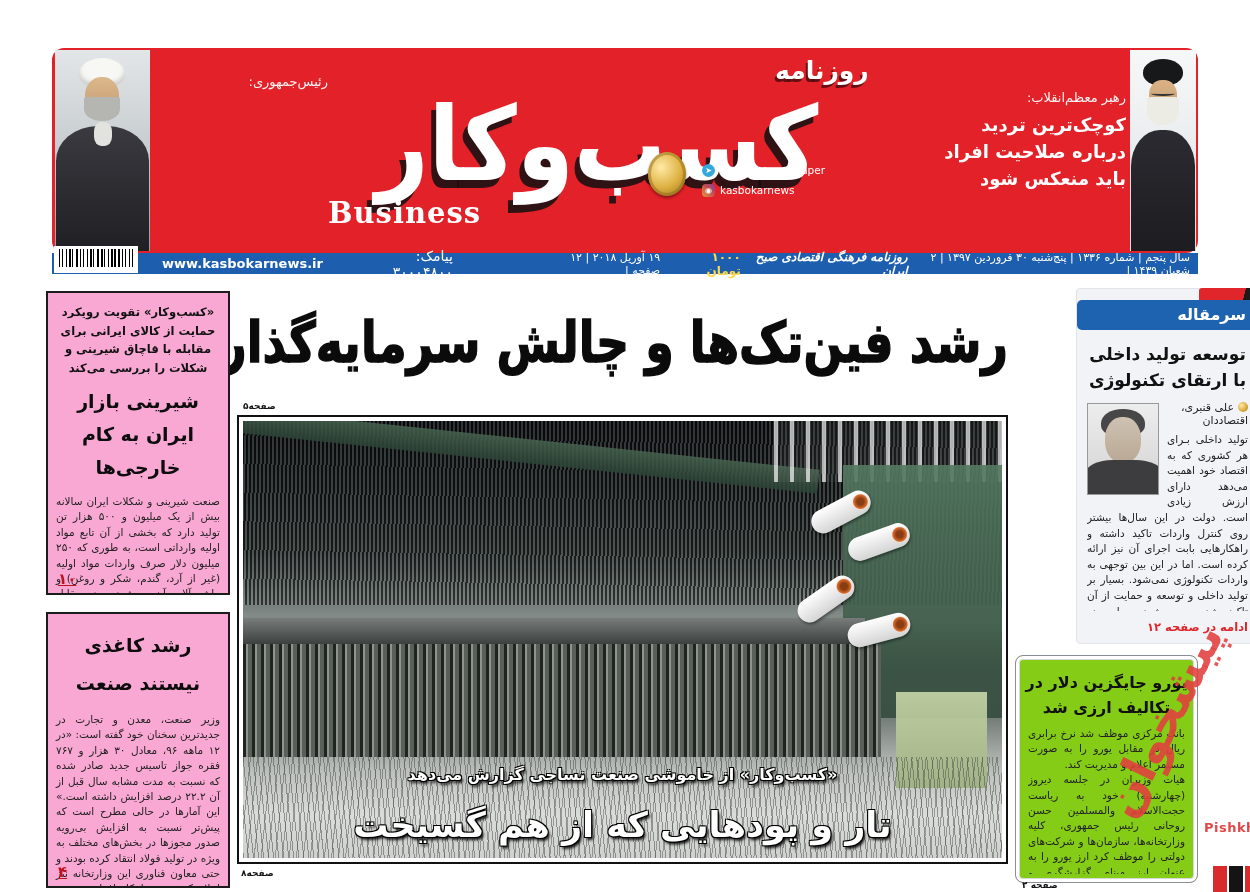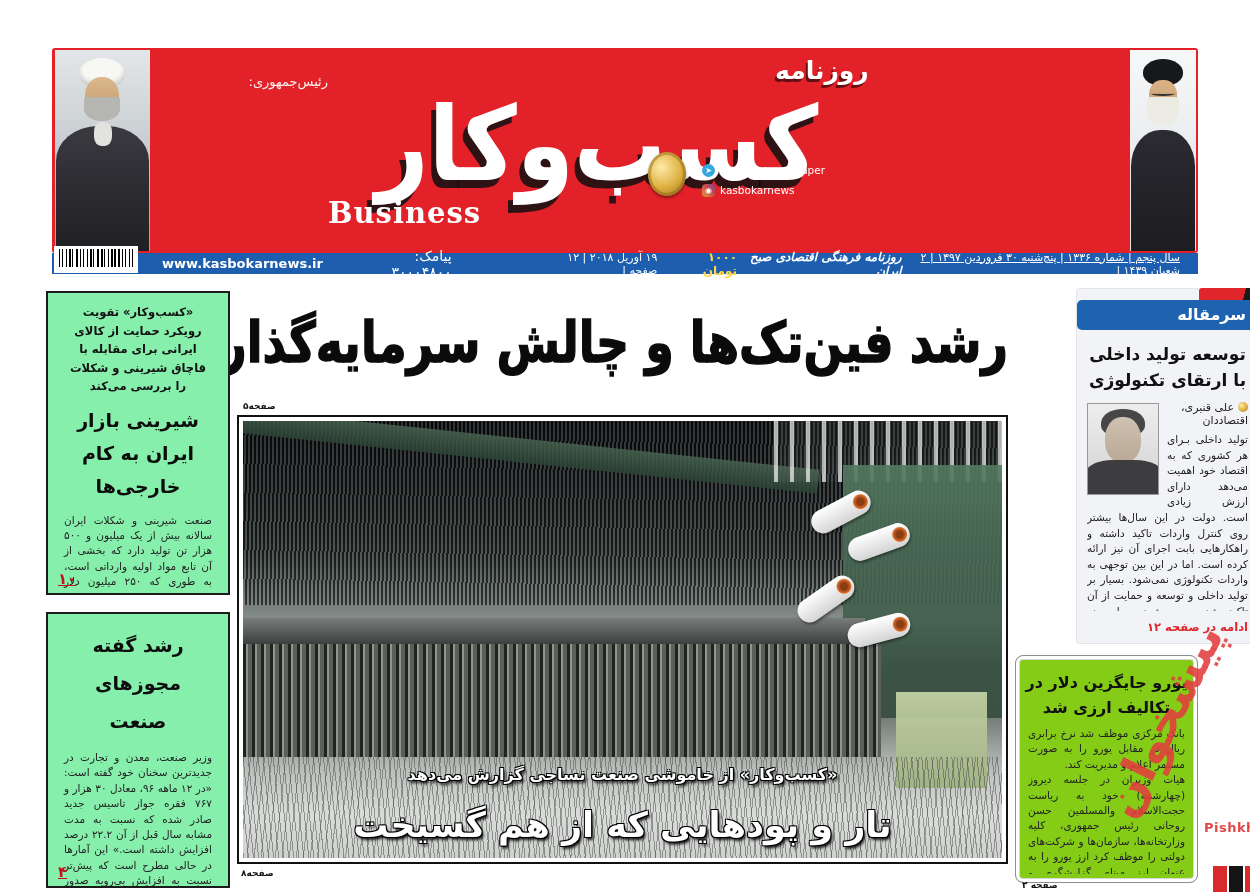--- a/index.html
+++ b/index.html
@@ -2,21 +2,21 @@
 <html lang="fa"><head>
 <meta charset="utf-8">
 <style>
   * { margin:0; padding:0; box-sizing:border-box; }
   html,body { background:#fff; }
   body { font-family:"DejaVu Sans", sans-serif; }
   #page { position:relative; width:1250px; height:892px; background:#fff; overflow:hidden; margin:0 auto; }
   .abs { position:absolute; }
 
   
-  #banner { left:52px; top:48px; width:1146px; height:205px; background:#e22128; border-radius:3px; }
+  #banner { left:52px; top:48px; width:1146px; height:205px; background:#e22128; border-radius:12px; }
   .fig { position:absolute; overflow:hidden; }
   #rouhani { left:3px; top:2px; width:95px; height:201px; background:linear-gradient(180deg,#e3e6e8 0%,#c3c9cd 55%,#99a0a5 100%); }
   #khamenei { right:2px; top:2px; width:66px; height:201px; background:linear-gradient(180deg,#f6f7f8,#dde2e6); }
   .fig div { position:absolute; }
   .r-turban { left:24px; top:8px; width:46px; height:30px; background:#f7f7f4; border-radius:50% 50% 45% 45%; box-shadow:inset 0 -4px 5px rgba(0,0,0,.18); }
   .r-face { left:30px; top:27px; width:34px; height:37px; background:linear-gradient(#dcb88e,#c49c6f); border-radius:48%; }
   .r-beard { left:29px; top:47px; width:36px; height:24px; background:#b5b5b1; border-radius:10% 10% 50% 50%; }
   .r-shirt { left:39px; top:72px; width:18px; height:24px; background:#e2e2df; border-radius:40%; }
   .r-robe { left:1px; top:76px; width:93px; height:125px; background:linear-gradient(#3a3a40,#1f1f24); border-radius:45% 45% 0 0 / 28% 28% 0 0; }
   .k-turban { left:13px; top:9px; width:40px; height:27px; background:#17181a; border-radius:50% 50% 46% 46%; }
@@ -45,21 +45,21 @@
 
   
   #infobar { left:52px; top:253px; width:1146px; height:21px; background:#1d5fae; color:#fff; display:flex; align-items:center; font-size:11px; }
   #barcode { position:absolute; left:2px; top:-7px; width:84px; height:27px; background:#fff; padding:3px 5px 6px 5px; }
   #barcode .bars { width:100%; height:100%; background:repeating-linear-gradient(90deg,#000 0 1.5px,#fff 1.5px 3px,#000 3px 4px,#fff 4px 7px,#000 7px 8.5px,#fff 8.5px 10.5px); }
   #ib-site { margin-left:110px; font-weight:bold; font-size:13px; }
   #ib-sms { margin-left:42px; font-size:14px; direction:rtl; }
   #ib-issue-left { margin-left:96px; direction:rtl; }
   #ib-price { margin-left:22px; color:#ffd94d; font-weight:bold; font-size:12px; direction:rtl; }
   #ib-slogan { margin-left:10px; font-style:italic; font-weight:bold; font-size:12px; direction:rtl; }
-  #ib-issue-right { margin-left:auto; margin-right:18px; direction:rtl;text-decoration:underline; }
+  #ib-issue-right { margin-left:auto; margin-right:8px; direction:rtl; }
 
   
   #lead-kicker { left:237px; top:287px; width:771px; text-align:center; font-size:19px; font-weight:bold; direction:rtl; color:#111; }
   #lead-headline { left:237px; top:310px; width:771px; text-align:center; font-size:46px; font-weight:bold; direction:rtl; color:#0b0b0b; white-space:nowrap; transform:scaleY(1.22); transform-origin:top center; letter-spacing:-1px; -webkit-text-stroke:1.2px #0b0b0b; }
   #lead-pageref { left:243px; top:401px; font-size:9px; font-weight:bold; direction:rtl; color:#111; }
 
   
   #photo-frame { left:237px; top:415px; width:771px; height:449px; border:2px solid #111; background:#fff; padding:4px; }
   #photo { position:relative; width:100%; height:100%; overflow:hidden; background:linear-gradient(180deg,#121418 0%,#23282a 16%,#39403f 30%,#6c7572 40%,#8a928e 46%,#4f5955 52%,#3b4340 57%,#757d79 68%,#bcc0bc 80%,#dadcd9 90%,#cfd1ce 100%); }
   .ph { position:absolute; }
@@ -97,21 +97,21 @@
   .coin-dot { display:inline-block; width:10px; height:10px; border-radius:50%; background:radial-gradient(circle at 35% 35%, #ffe9a8, #d9a93a 60%, #8a6a1e); vertical-align:-1px; margin-left:4px; }
   #ed-body { font-size:10.5px; line-height:15.6px; text-align:justify; color:#222; }
   #ed-continue { position:absolute; right:10px; bottom:9px; color:#e0262b; font-size:11.5px; font-weight:bold; direction:rtl; }
 
   #euro { left:1015px; top:655px; width:183px; height:228px; background:#84cc16; border:1px solid #8a8f96; border-radius:8px; box-shadow:inset 0 0 0 3px #fff, inset 0 0 0 4px #d8d8d8; }
   #euro-title { position:absolute; left:8px; right:8px; top:14px; text-align:center; font-size:16px; font-weight:bold; line-height:25px; direction:rtl; color:#111; }
   #euro-body { position:absolute; left:12px; right:12px; top:70px; bottom:8px; font-size:10.5px; line-height:15.4px; text-align:justify; direction:rtl; color:#222; white-space:pre-line; overflow:hidden; }
   #euro-pageref { left:1022px; top:880px; font-size:9px; font-weight:bold; direction:rtl; color:#111; }
 
   
-  .lbox { position:absolute; left:46px; width:184px; background:#86efac; border:2px solid #1c1c1c; padding:10px 16px; overflow:hidden; }
+  .lbox { position:absolute; left:46px; width:184px; background:#f9a8d4; border:2px solid #1c1c1c; padding:10px 8px; overflow:hidden; }
   #lbox1 { top:291px; height:304px; }
   #lbox2 { top:612px; height:276px; }
   .l-kicker { font-size:11.5px; font-weight:bold; line-height:18.5px; text-align:center; direction:rtl; color:#111; }
   .l-title { font-size:19px; font-weight:bold; line-height:33px; text-align:center; direction:rtl; color:#0d0d0d; margin-top:8px; }
   #lbox2 .l-title { margin-top:2px; line-height:38px; }
   .l-body { font-size:10.5px; line-height:15.4px; text-align:justify; direction:rtl; color:#222; margin-top:10px; }
   .l-pagenum { position:absolute; left:10px; bottom:5px; color:#c1121f; font-size:15px; font-weight:bold;text-decoration:underline; }
 
   
   #wm-fa { right:-18px; top:692px; font-size:48px; font-weight:bold; color:rgba(226,62,62,.88); transform:rotate(-64deg); direction:rtl; }
@@ -150,20 +150,25 @@
       <div class="soc-row">
         <span class="tg-ic">➤</span>
         <span>kasbokarnewspaper</span>
       </div>
       <div class="soc-row">
         <span class="ig-ic">◉</span>
         <span>kasbokarnews</span>
       </div>
     </div>
 
+    <div id="q-right" class="m-quote">
+      <div class="m-kicker">رهبر معظم‌انقلاب:</div>
+      <div class="m-title">کوچک‌ترین تردید درباره صلاحیت افراد باید منعکس شود</div>
+      <div class="m-pageref">صفحه ۲</div>
+    </div>
 
     <div id="khamenei" class="fig">
       <div class="k-robe"></div>
       <div class="k-turban"></div>
       <div class="k-face"></div>
       <div class="k-glasses"></div>
       <div class="k-beard"></div>
     </div>
   </div>
 
@@ -226,21 +231,21 @@
   <div id="euro-pageref" class="abs">صفحه ۲</div>
 
   <div id="lbox1" class="lbox">
     <div class="l-kicker">«کسب‌وکار» تقویت رویکرد حمایت از کالای ایرانی برای مقابله با قاچاق شیرینی و شکلات را بررسی می‌کند</div>
     <div class="l-title">شیرینی بازار ایران به کام خارجی‌ها</div>
     <div class="l-body">صنعت شیرینی و شکلات ایران سالانه بیش از یک میلیون و ۵۰۰ هزار تن تولید دارد که بخشی از آن تابع مواد اولیه وارداتی است، به طوری که ۲۵۰ میلیون دلار صرف واردات مواد اولیه (غیر از آرد، گندم، شکر و روغن) و ماشین‌آلات آن می‌شود و در مقابل نزدیک به ۶۰۰ میلیون دلار برای کشور ارزآوری دارد. در شرایطی که بازار ۲ میلیارد دلاری کشور تا حدودی در اختیار برندهای خارجی...</div>
     <div class="l-pagenum">۱۰</div>
   </div>
 
   <div id="lbox2" class="lbox">
-    <div class="l-title">رشد گفته مجوزهای صنعت</div>
+    <div class="l-title">رشد کاغذی نیستند صنعت</div>
     <div class="l-body">وزیر صنعت، معدن و تجارت در جدیدترین سخنان خود گفته است: «در ۱۲ ماهه ۹۶، معادل ۳۰ هزار و ۷۶۷ فقره جواز تاسیس جدید صادر شده که نسبت به مدت مشابه سال قبل از آن ۲۲.۲ درصد افزایش داشته است.» این آمارها در حالی مطرح است که پیش‌تر نسبت به افزایش بی‌رویه صدور مجوزها در بخش‌های مختلف به ویژه در تولید فولاد انتقاد کرده بودند و حتی معاون فناوری این وزارتخانه نیز اعلام کرده بود راهکار افزایش رونق تمرکز بر اتمام طرح‌های نیمه‌تمام و رونق‌بخشی به واحدهای راکد است؛ از این رو به نظر می‌رسد...</div>
     <div class="l-pagenum">۴</div>
   </div>
 
   <div id="wm-fa" class="abs">پیشخوان</div>
   <div id="wm-en" class="abs">Pishkhaan.net</div>
   <div id="cbar-red" class="cbar"></div>
   <div id="cbar-black" class="cbar"></div>
   <div id="cbar-red2" class="cbar"></div>
 

